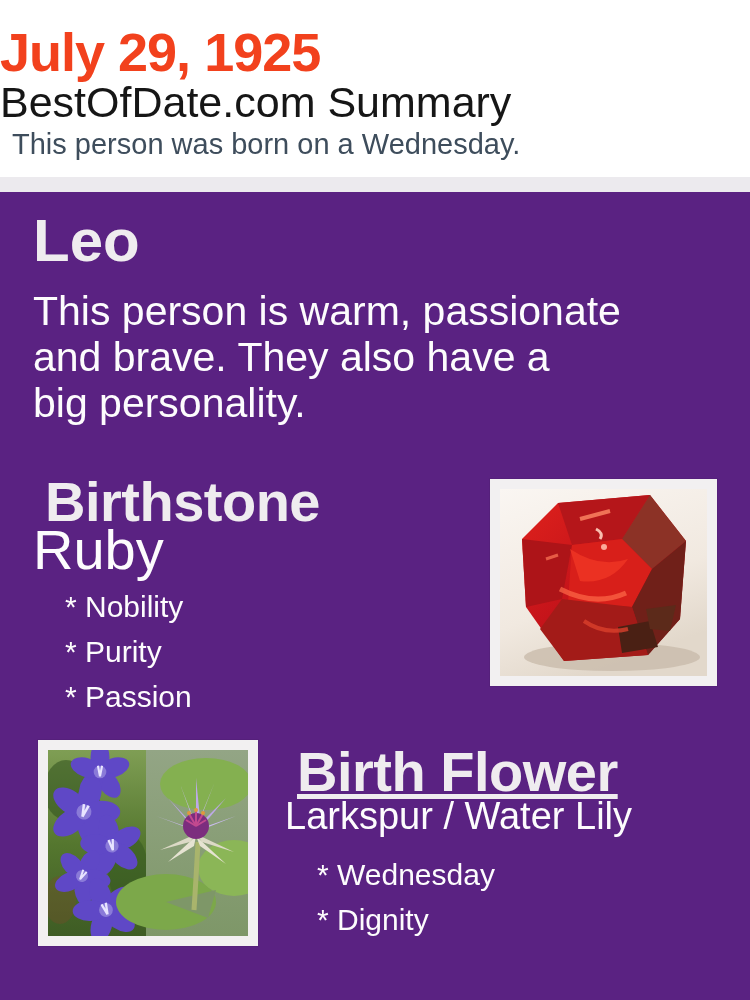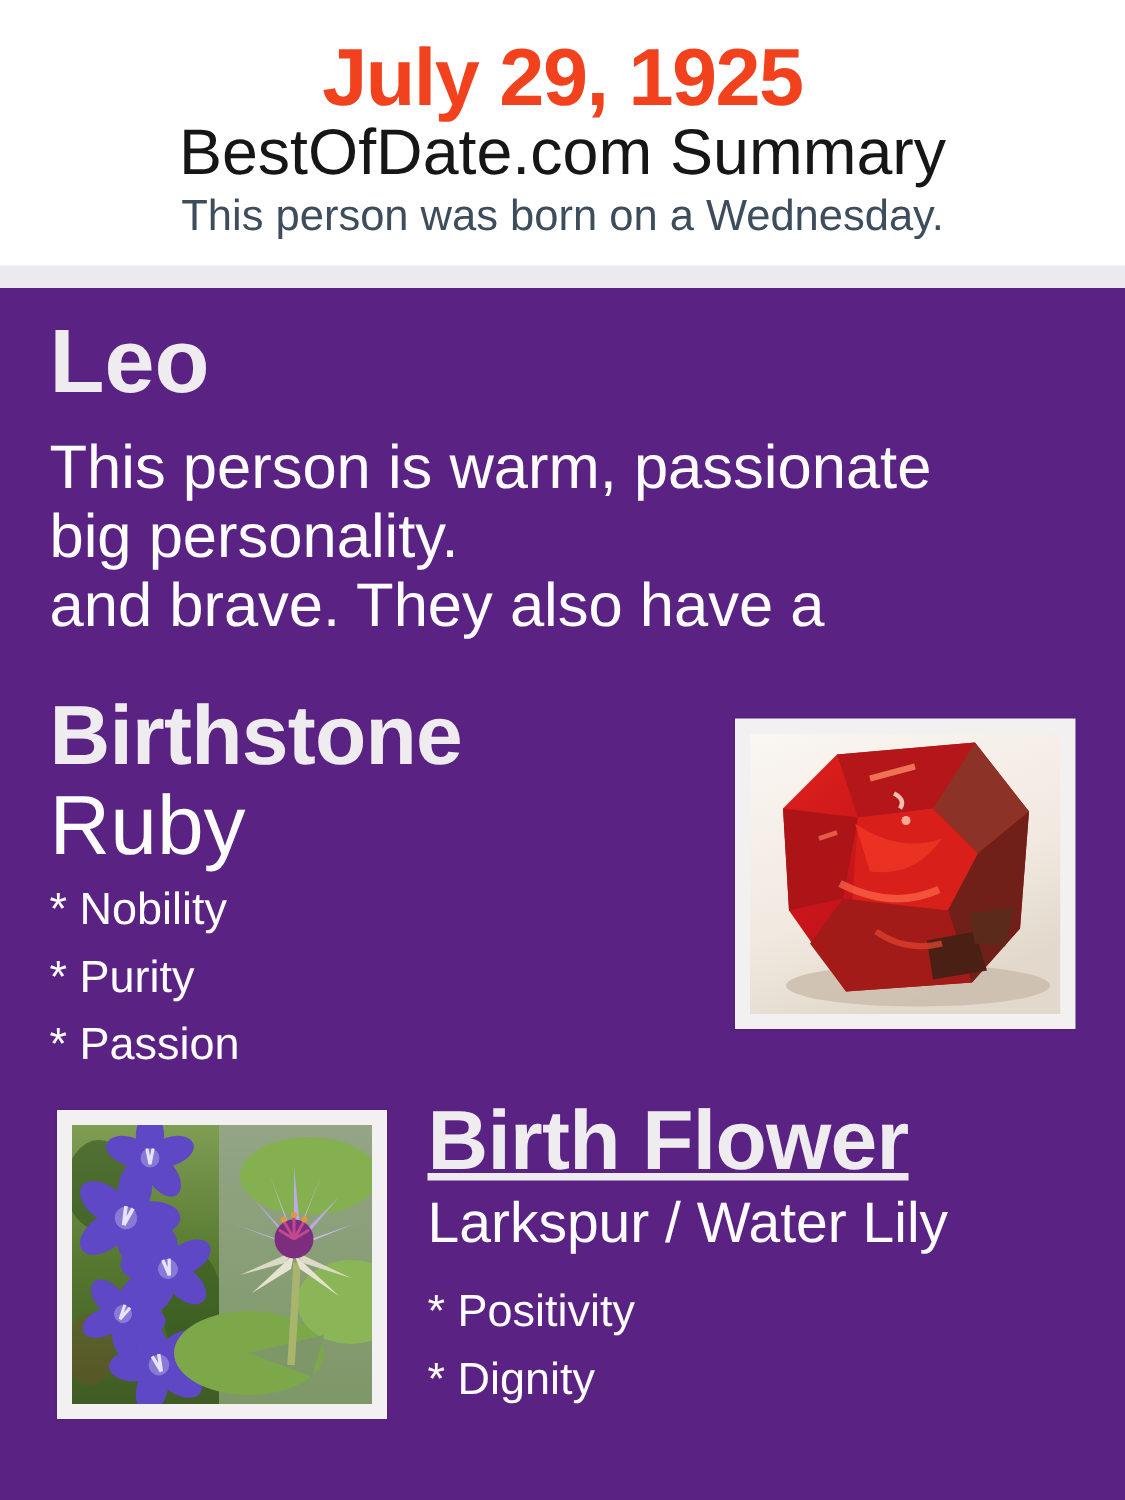--- a/index.html
+++ b/index.html
@@ -4,21 +4,21 @@
 <style>
   html,body{margin:0;padding:0;}
   body{
     width:750px;height:1000px;overflow:hidden;position:relative;
     font-family:"Liberation Sans","DejaVu Sans",sans-serif;
     background:#ffffff;
   }
   
   .header{
     position:absolute;left:0;top:0;width:750px;height:177px;
-    background:#ffffff;text-align:center;
+    background:#ffffff;text-align:left;
   }
   .date-title{
     margin:0;padding-top:22px;
     font-size:54px;font-weight:700;letter-spacing:-1px;
     color:var(--accent-orange,#f2411d);line-height:60px;
   }
   .site-summary{
     margin:0;font-size:43px;font-weight:400;
     color:var(--header-text,#161616);line-height:40px;
   }
@@ -40,32 +40,32 @@
     font-size:60px;font-weight:700;color:var(--heading-offwhite,#efecef);
     line-height:66px;letter-spacing:0;
   }
   .zodiac-desc{
     position:absolute;left:33px;top:96px;margin:0;
     font-size:41px;font-weight:400;color:var(--body-white,#fdfcfd);
     line-height:46px;
   }
   .zodiac-desc span{display:block;}
   .section-title{
-    position:absolute;margin:0;
+    position:absolute;margin:12px;
     font-size:56px;font-weight:700;color:var(--heading-offwhite,#efecef);
     line-height:60px;letter-spacing:-0.5px;
   }
   .birthstone-title{left:33px;top:268px;}
   .birthstone-name{
     position:absolute;left:33px;top:334px;margin:0;
     font-size:56px;font-weight:400;color:var(--body-white,#fdfcfd);line-height:48px;
   }
   .trait-list{position:absolute;margin:0;padding:0;list-style:none;
     font-size:30px;color:var(--body-white,#fdfcfd);font-weight:400;}
-  .trait-list li{height:45px;line-height:45px;}
+  .trait-list li{height:45px;line-height:45px;margin-left:32px;}
   .birthstone-traits{left:33px;top:392px;}
   .flower-traits{left:285px;top:660px;}
   .photo-frame{
     position:absolute;background:#f2f0f1;
     box-shadow:0 0 0 1px rgba(0,0,0,0.05);
   }
   .ruby-frame{left:490px;top:287px;width:227px;height:207px;padding:0;}
   .flower-frame{left:38px;top:548px;width:220px;height:206px;}
   .photo-frame svg{position:absolute;left:10px;top:10px;}
   .birthflower-title{left:285px;top:538px;text-decoration:underline;}
@@ -84,22 +84,22 @@
 </div>
 
 <div class="divider-strip"></div>
 
 <div class="body-section">
 
   <h2 class="zodiac-sign">Leo</h2>
 
   <p class="zodiac-desc">
     <span>This person is warm, passionate</span>
+    <span>and brave. They also have a</span>
     <span>big personality.</span>
-    <span>and brave. They also have a</span>
   </p>
 
   <h2 class="section-title birthstone-title">Birthstone</h2>
   <div class="birthstone-name">Ruby</div>
   <ul class="trait-list birthstone-traits">
     <li>* Nobility</li>
     <li>* Purity</li>
     <li>* Passion</li>
   </ul>
 
@@ -209,17 +209,17 @@
         <circle cx="141" cy="63" r="2" fill="#e09a3c"></circle>
         <circle cx="148" cy="60" r="2" fill="#e09a3c"></circle>
         <circle cx="155" cy="63" r="2" fill="#e09a3c"></circle>
       </g>
     </svg>
   </div>
 
   <h2 class="section-title birthflower-title">Birth Flower</h2>
   <div class="birthflower-name">Larkspur / Water Lily</div>
   <ul class="trait-list flower-traits">
-    <li>* Positivity</li>
+    <li>* Wednesday</li>
     <li>* Dignity</li>
   </ul>
 
 </div>
 
 </body></html>

